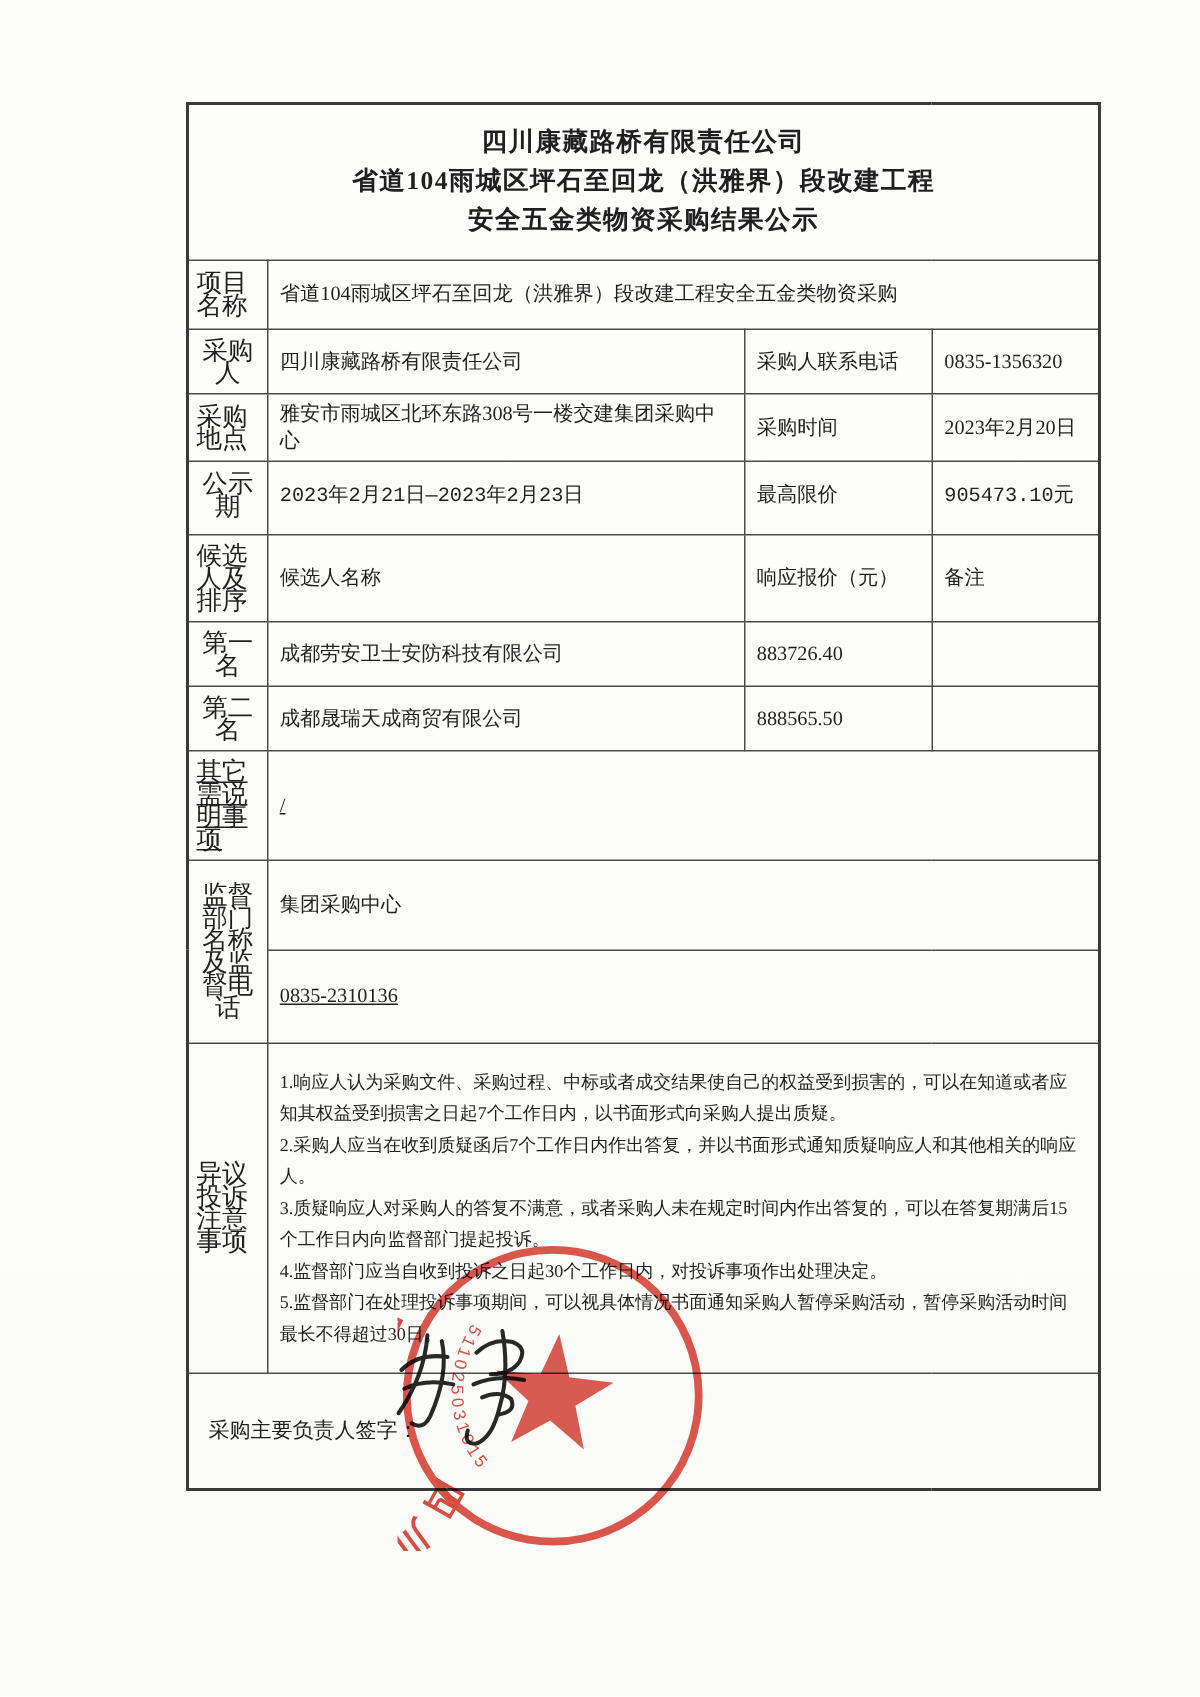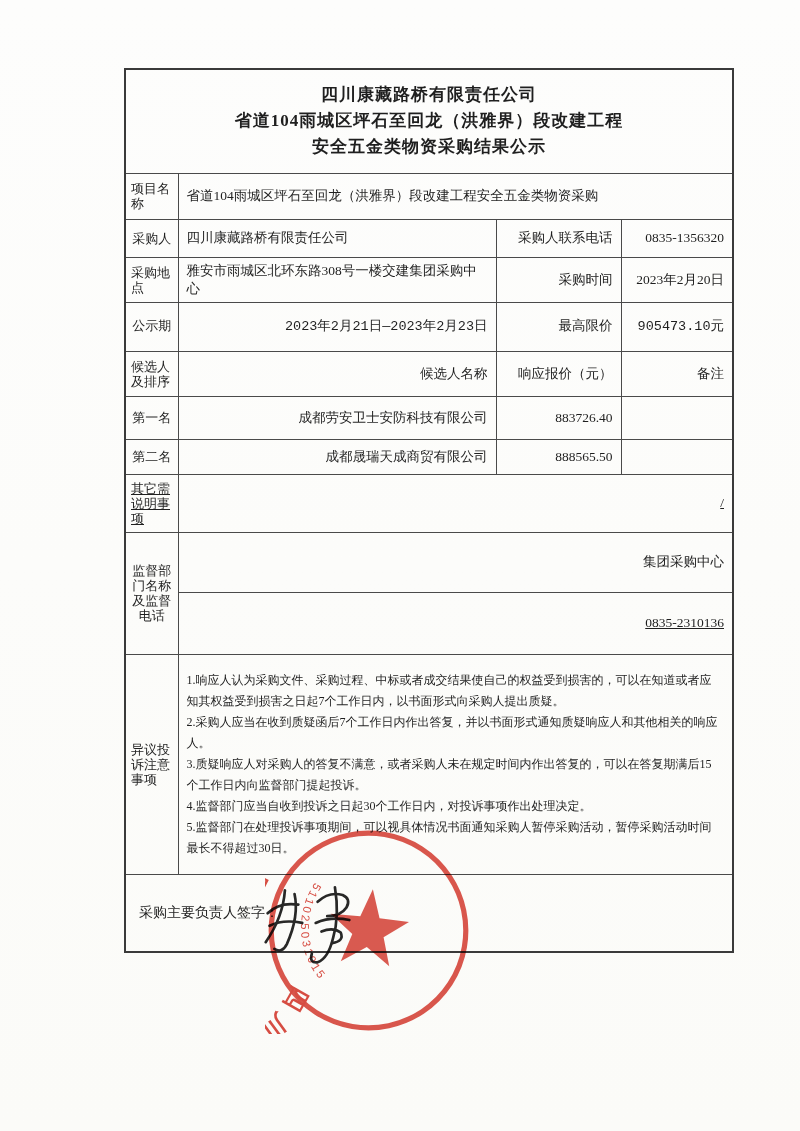--- a/index.html
+++ b/index.html
@@ -43,34 +43,34 @@
   tr.r-sign   td { height: 78px; margin-left: 32px; }
 
   .title-cell { text-align: center; }
   .t-line {
     font-weight: 700;
     font-size: 17px;
     line-height: 26px;
     letter-spacing: 1px;
   }
   .lab {
-    font-size: 13px;
+    font-size: 17px;
     line-height: 15px;
     padding: 6px 5px;
   }
   .lab.left  { text-align: left; }
   .lab.cent  { text-align: center; }
   .val {
     font-size: 13.5px;
     line-height: 18px;
     padding: 3px 8px;
     margin-top: 46px;
   }
   .val.left { text-align: left; }
-  .val.cent { text-align: right; }
+  .val.cent { text-align: left; }
   .obj-cell {
     font-size: 12px;
     line-height: 21px;
     padding: 6px 9px 6px 8px;
     text-align: left;
     vertical-align: middle;
   }
   .sign-cell {
     text-align: left;
     padding-left: 13px;

